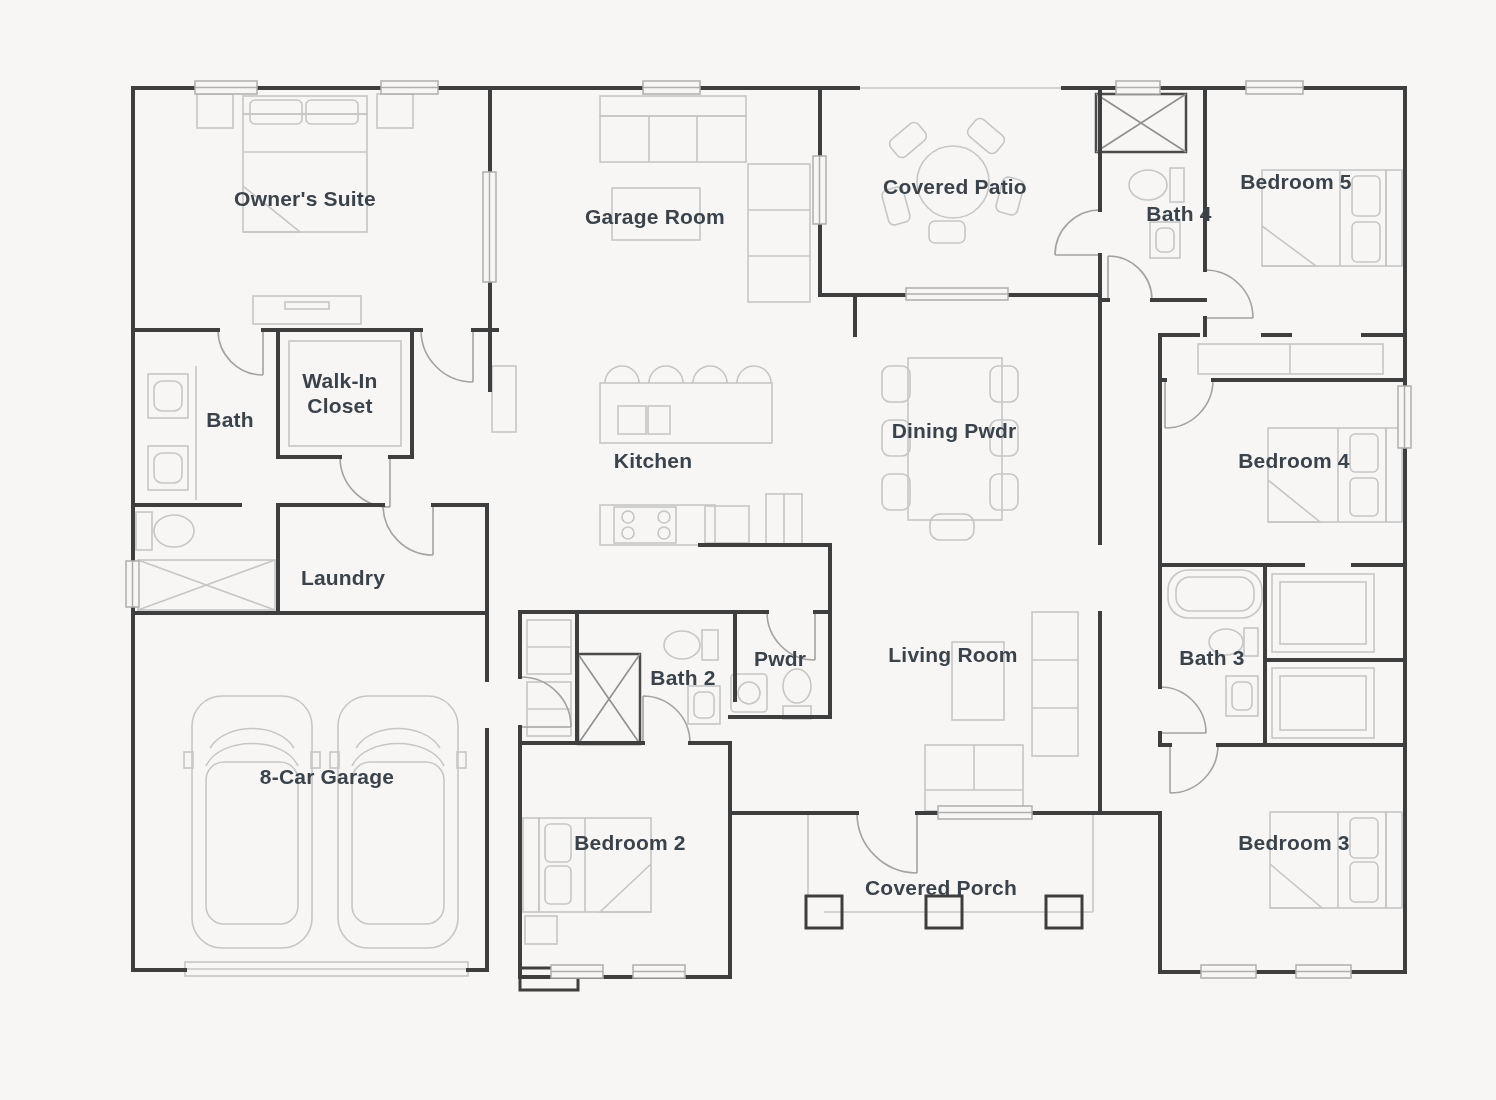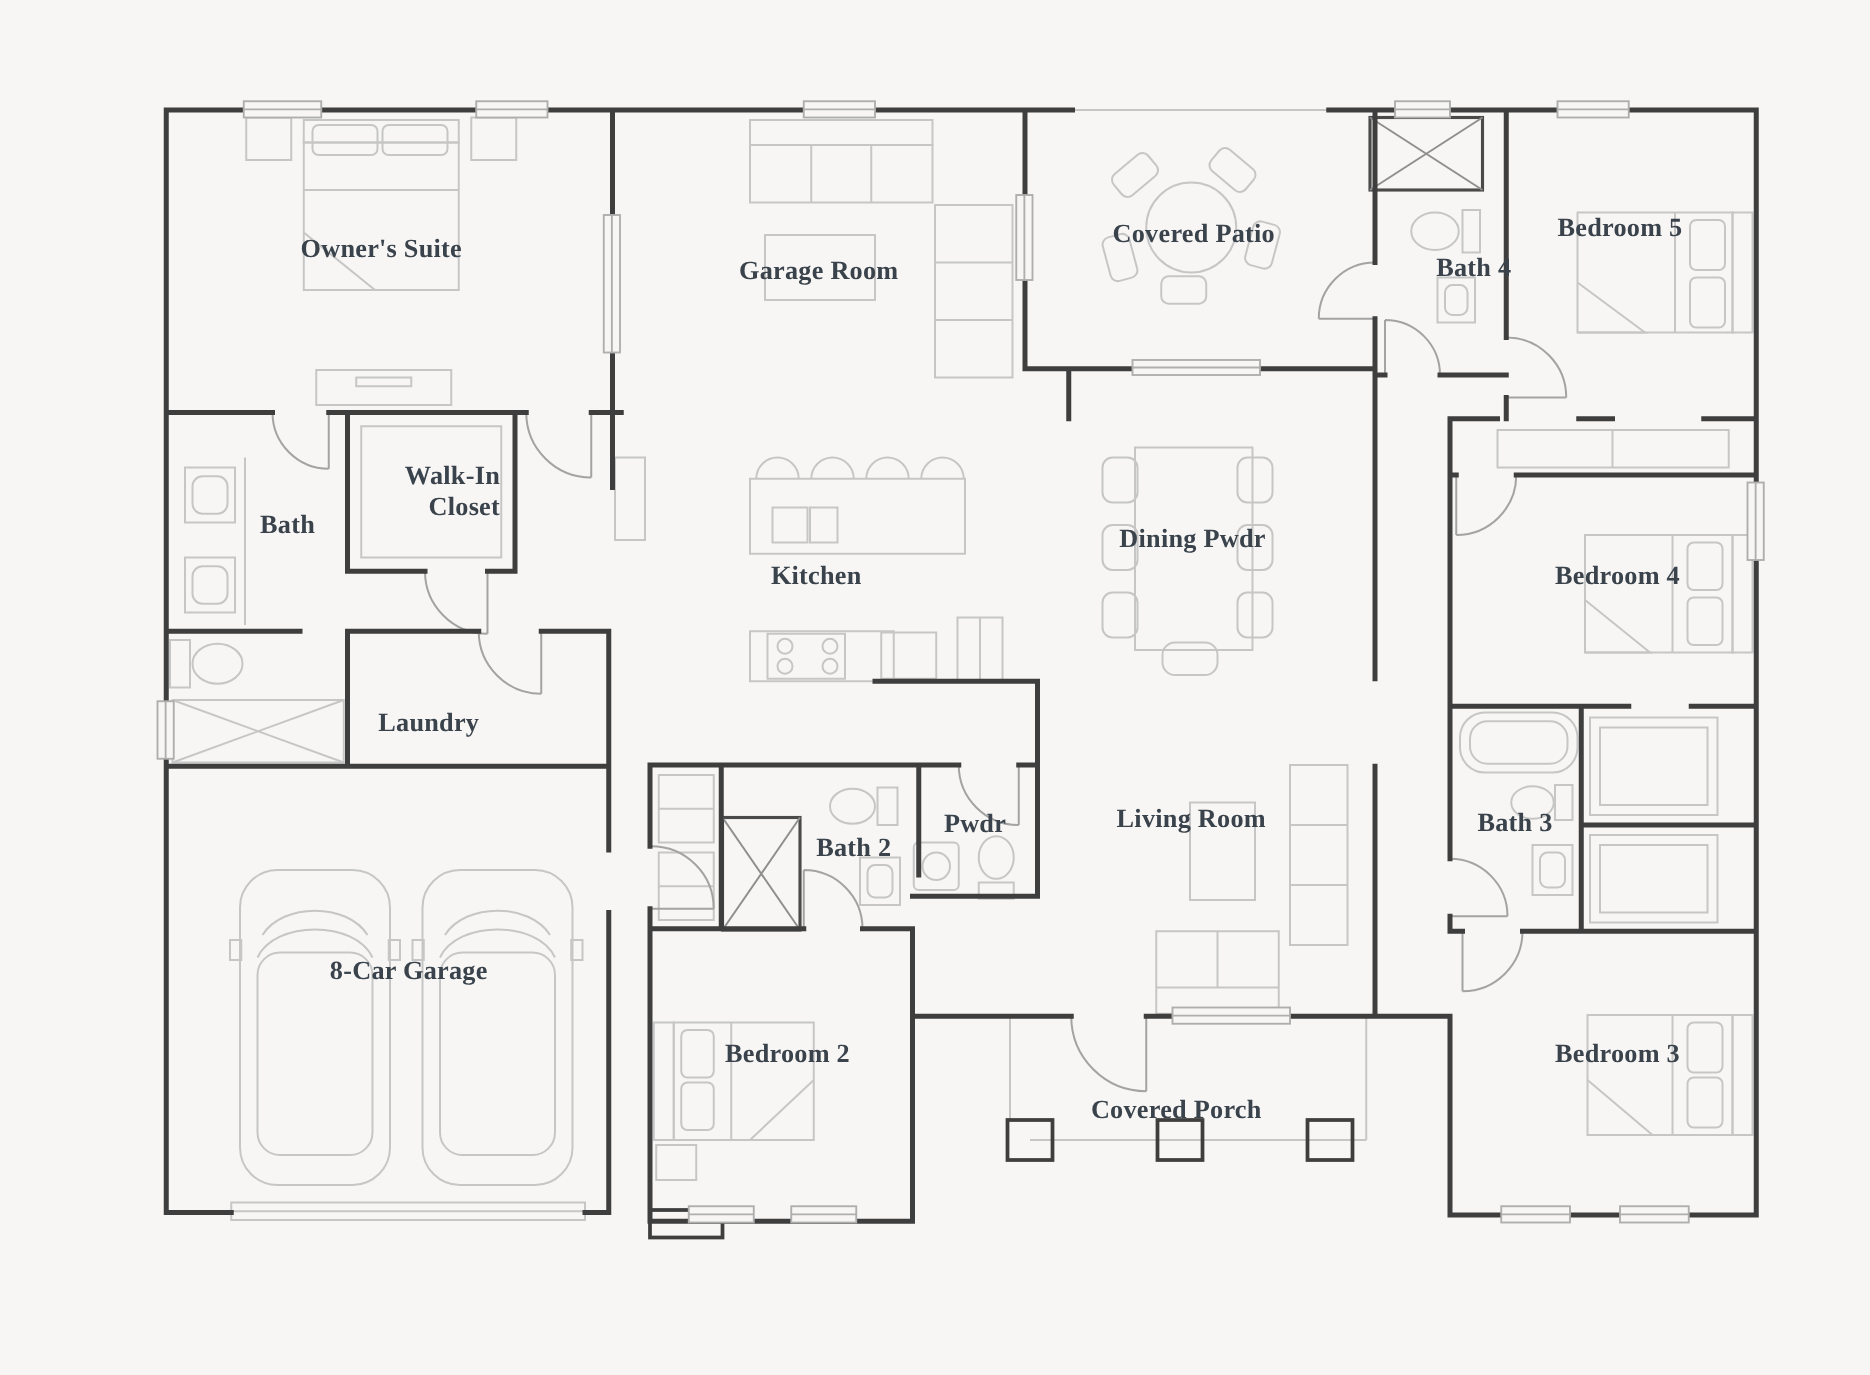--- a/index.html
+++ b/index.html
@@ -1,21 +1,21 @@
 <!DOCTYPE html>
 <html><head>
 <meta charset="utf-8">
 <style>
   html,body{margin:0;padding:0;background:#f7f6f4;}
   #canvas{position:relative;width:1496px;height:1100px;background:#f7f6f4;overflow:hidden;
-          font-family:Liberation Serif, serif;}
+          font-family:Liberation Sans, sans-serif;}
   #plan-svg{position:absolute;left:0;top:0;}
   .room-label{position:absolute;transform:translate(-50%,-50%);color:#3a434c;
       font-size:21px;font-weight:600;letter-spacing:.2px;white-space:nowrap;}
-  .room-label.wrap{white-space:normal;width:120px;text-align:right;line-height:1.2;}
+  .room-label.wrap{white-space:normal;width:120px;text-align:center;line-height:1.2;}
 </style>
 </head>
 <body>
 
 <div id="canvas">
 
 <svg id="plan-svg" width="1496" height="1100" viewBox="0 0 1496 1100">
 
   <g stroke="#c6c6c6" stroke-width="1.6" fill="none">
 

